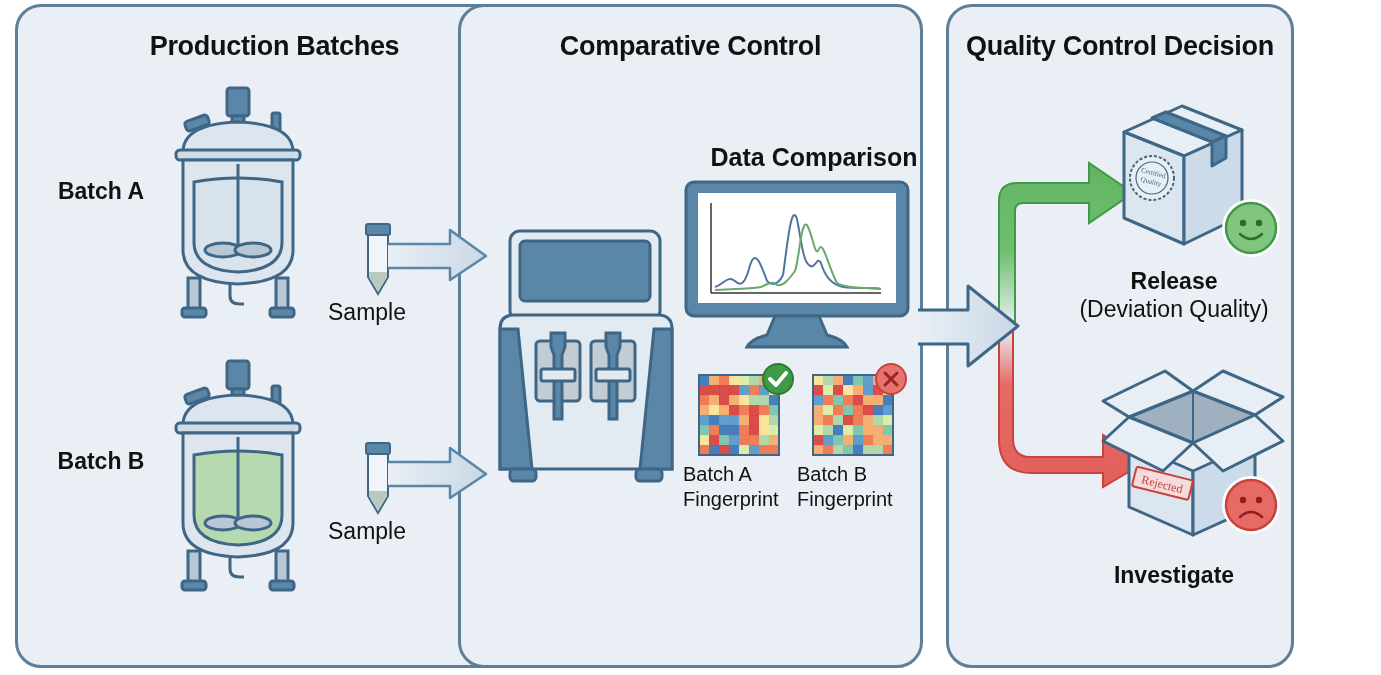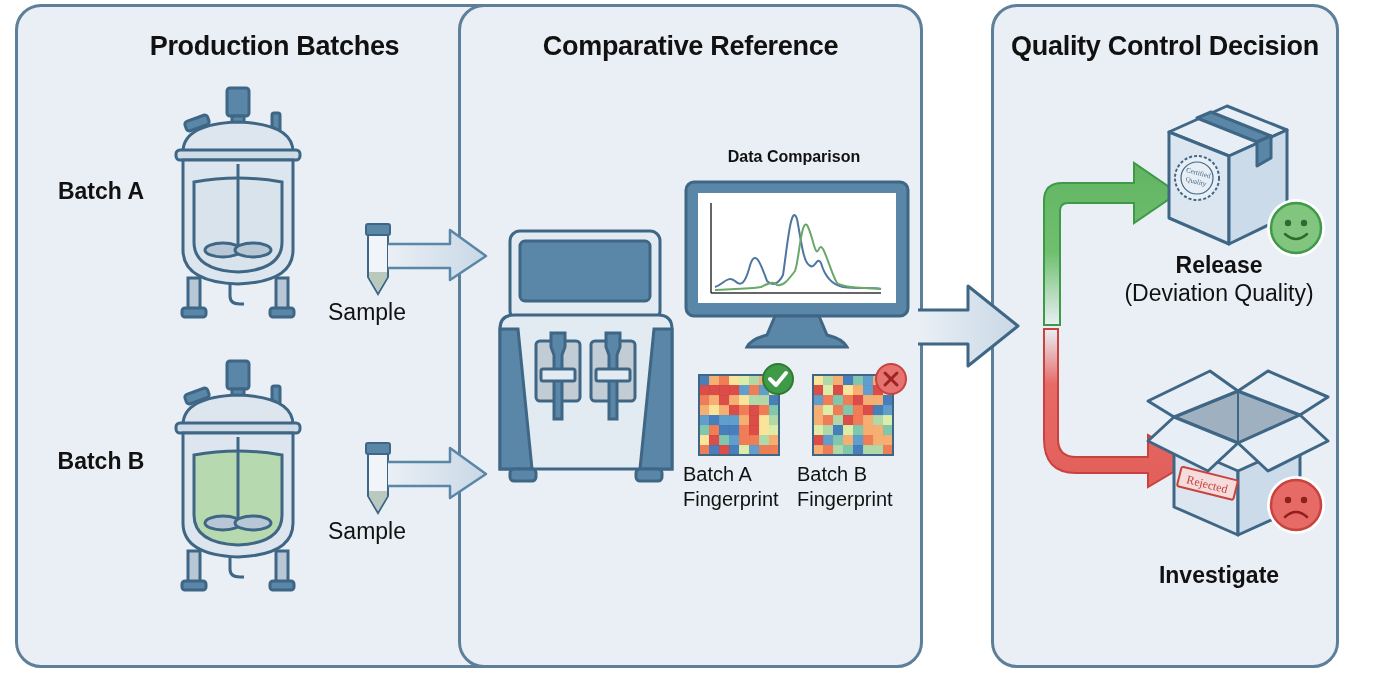--- a/index.html
+++ b/index.html
@@ -11,21 +11,21 @@
   }
   .panel {
     position: absolute; top: 4px; height: 664px;
     background: #e9eff5;
     border: 3px solid #5d7f99;
     border-radius: 26px;
     box-sizing: border-box;
   }
   #p1 { left: 15px; width: 519px; }
   #p2 { left: 458px; width: 465px; }
-  #p3 { left: 946px; width: 348px; margin-left: 45px; }
+  #p3 { left: 946px; width: 348px; }
   .panel-title {
     position: absolute; top: 24px; left: 0; right: 0; text-align: center;
     font-weight: bold; font-size: 27px; letter-spacing: -0.3px;
   }
   .lbl { position: absolute; text-align: center; font-size: 23px; line-height: 28px; }
   .lbl b { display: block; font-weight: bold; }
   .lbl span { display: block; }
   svg.abs { position: absolute; overflow: visible; }
   .small-lbl { position: absolute; font-size: 20px; line-height: 25px; text-align: left; }
 </style>
@@ -90,41 +90,41 @@
   </svg>
   <svg class="abs" style="left:345px;top:434px" width="30" height="75" viewBox="0 0 30 75">
     <rect x="3" y="2" width="24" height="11" rx="2" fill="#5a86a8" stroke="#3f6785" stroke-width="2"></rect>
     <path d="M5 13 L25 13 L25 55 L15 72 L5 55 Z" fill="#f1f5f9" stroke="#3f6785" stroke-width="2"></path>
     <path d="M6 50 L24 50 L24 55 L15 70 L6 55 Z" fill="#b9c9bd"></path>
   </svg>
   <div class="small-lbl" style="left:310px;top:512px;width:100px;font-size:23px;">Sample</div>
 </div>
 
 <div class="panel" id="p2">
-  <div class="panel-title">Comparative Reference</div>
+  <div class="panel-title">Comparative Control</div>
 
   <svg class="abs" style="left:35px;top:222px" width="180" height="260" viewBox="0 0 180 260">
     <g stroke="#3f6785" stroke-width="3">
       <rect x="14" y="2" width="150" height="90" rx="10" fill="#e3ebf2"></rect>
       <rect x="24" y="12" width="130" height="60" rx="5" fill="#5a86a8"></rect>
       <path d="M4 100 Q4 86 18 86 L162 86 Q176 86 176 100 L176 240 L4 240 Z" fill="#e3ebf2"></path>
       <path d="M4 100 L22 100 L36 240 L4 240 Z" fill="#5a86a8"></path>
       <path d="M176 100 L158 100 L144 240 L176 240 Z" fill="#5a86a8"></path>
       <rect x="40" y="112" width="44" height="60" rx="4" fill="#c2ccd4"></rect>
       <rect x="95" y="112" width="44" height="60" rx="4" fill="#c2ccd4"></rect>
       <path d="M55 104 L69 104 L69 118 L66 126 L66 190 L58 190 L58 126 L55 118 Z" fill="#5a86a8"></path>
       <path d="M110 104 L124 104 L124 118 L121 126 L121 190 L113 190 L113 126 L110 118 Z" fill="#5a86a8"></path>
       <rect x="45" y="140" width="34" height="12" rx="2" fill="#e3ebf2"></rect>
       <rect x="100" y="140" width="34" height="12" rx="2" fill="#e3ebf2"></rect>
       <rect x="14" y="240" width="26" height="12" rx="4" fill="#5a86a8"></rect>
       <rect x="140" y="240" width="26" height="12" rx="4" fill="#5a86a8"></rect>
     </g>
   </svg>
 
-  <div class="lbl" style="left:208px;top:136px;width:250px;font-size:16px;font-weight:bold;">Data Comparison</div>
+  <div class="lbl" style="left:228px;top:136px;width:250px;font-size:25px;font-weight:bold;">Data Comparison</div>
 
   <svg class="abs" id="monitor" style="left:222px;top:172px" width="228" height="172" viewBox="0 0 228 172">
     <rect x="3" y="3" width="222" height="134" rx="8" fill="#5a86a8" stroke="#3f6785" stroke-width="3"></rect>
     <rect x="15" y="14" width="198" height="110" fill="#ffffff"></rect>
     <path d="M92 137 L136 137 L144 156 Q160 160 164 168 L64 168 Q68 160 84 156 Z" fill="#5a86a8" stroke="#3f6785" stroke-width="3"></path>
     <line x1="28" y1="24" x2="28" y2="114" stroke="#333" stroke-width="1.5"></line>
     <line x1="28" y1="114" x2="198" y2="114" stroke="#333" stroke-width="1.5"></line>
     <path d="M32 108 C40 106, 44 96, 52 102 C58 108, 62 104, 66 90 C72 66, 78 86, 84 102 C90 108, 96 104, 100 96 C104 70, 108 22, 114 40 C118 60, 120 82, 126 86 C132 92, 134 76, 138 84 C142 98, 150 106, 160 108 C176 110, 190 108, 198 110" fill="none" stroke="#4f76a0" stroke-width="2"></path>
     <path d="M32 111 C50 110, 66 110, 78 108 C86 104, 90 102, 94 106 C100 108, 106 100, 112 92 C116 82, 118 40, 124 46 C130 56, 132 80, 136 70 C140 60, 146 90, 154 104 C164 110, 182 108, 198 110" fill="none" stroke="#6aa86a" stroke-width="2"></path>
   </svg>
@@ -316,21 +316,21 @@
     <text x="38" y="71" font-size="7" text-anchor="middle" fill="#3f6785" transform="rotate(15 38 74)" font-family="Liberation Serif, serif">Certified</text>
     <text x="38" y="80" font-size="7" text-anchor="middle" fill="#3f6785" transform="rotate(15 38 74)" font-family="Liberation Serif, serif">Quality</text>
   </svg>
   <svg class="abs" style="left:270px;top:189px" width="64" height="64" viewBox="0 0 64 64">
     <circle cx="32" cy="32" r="29" fill="#ffffff"></circle>
     <circle cx="32" cy="32" r="25" fill="#82c57e" stroke="#3f9a48" stroke-width="2.5"></circle>
     <circle cx="24" cy="27" r="3.2" fill="#2e6a31"></circle>
     <circle cx="40" cy="27" r="3.2" fill="#2e6a31"></circle>
     <path d="M21 38 Q32 48 43 38" fill="none" stroke="#2e6a31" stroke-width="2.5" stroke-linecap="round"></path>
   </svg>
-  <div class="lbl" style="left:100px;top:244px;width:250px;">
+  <div class="lbl" style="left:100px;top:260px;width:250px;">
     <b>Release</b>
     <span>(Deviation Quality)</span>
   </div>
 
   <svg class="abs" style="left:150px;top:360px" width="190" height="170" viewBox="0 0 190 170">
     <g stroke="#3f6785" stroke-width="3" stroke-linejoin="round">
       <path d="M30 50 L94 24 L156 48 L94 76 Z" fill="#9fb1c1"></path>
       <path d="M30 76 L94 104 L94 168 L30 140 Z" fill="#dbe6f0"></path>
       <path d="M94 104 L156 76 L156 140 L94 168 Z" fill="#cbdbea"></path>
       <path d="M30 50 L4 34 L66 4 L94 24 Z" fill="#e7eef5"></path>

